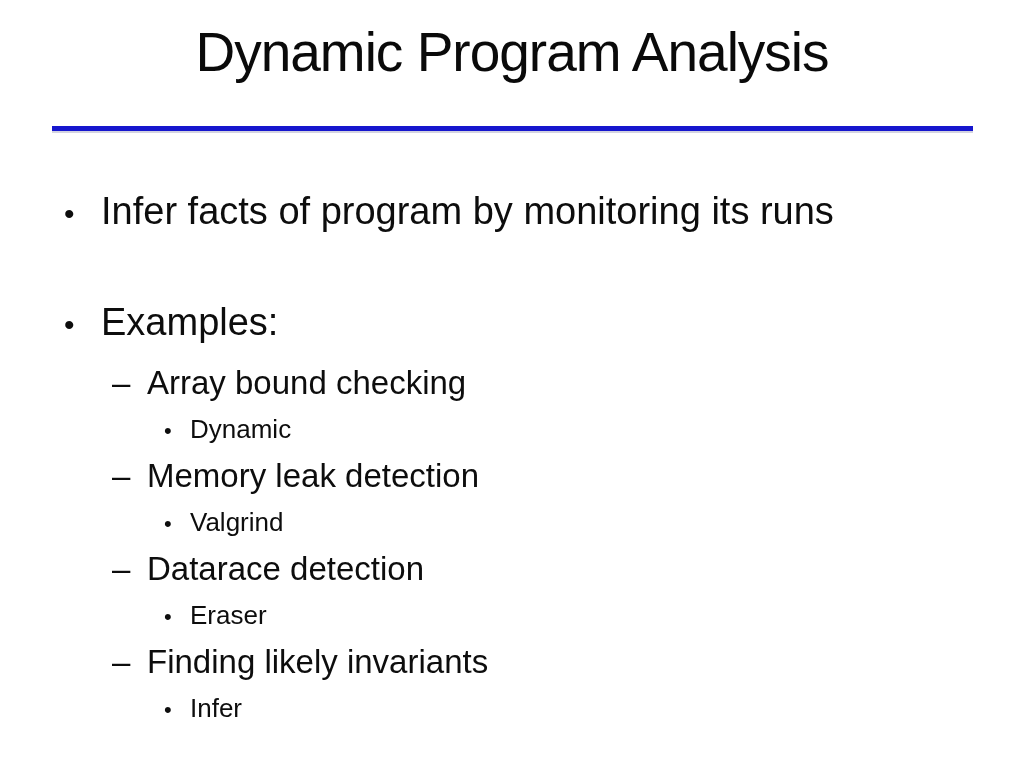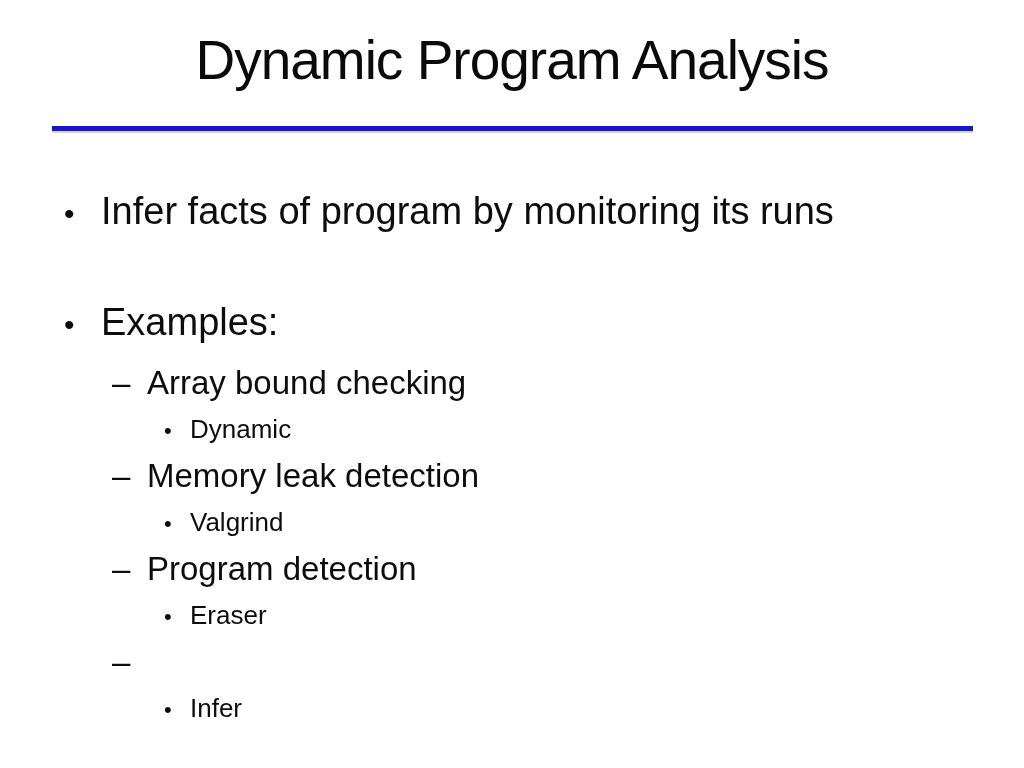--- a/index.html
+++ b/index.html
@@ -14,21 +14,21 @@
     font-family: "Liberation Sans", "DejaVu Sans", sans-serif;
     overflow: hidden;
     position: relative;
   }
   .slide {
     width: 1024px;
     height: 768px;
     box-sizing: border-box;
   }
   .title {
-    margin-top: 30px;
+    margin-top: 22px;
     text-align: center;
     font-size: 55px;
     line-height: 60px;
     font-weight: 400;
     letter-spacing: -1px;
     color: #0a0a0a;
     white-space: nowrap;
   }
   .divider {
     position: absolute;
@@ -126,30 +126,31 @@
       <span class="label">Memory leak detection</span>
     </div>
 
     <div class="row l3">
       <span class="marker">•</span>
       <span class="label">Valgrind</span>
     </div>
 
     <div class="row l2">
       <span class="marker">–</span>
-      <span class="label">Program detection</span>
+      <span class="label">Datarace detection</span>
     </div>
 
     <div class="row l3">
       <span class="marker">•</span>
       <span class="label">Eraser</span>
     </div>
 
     <div class="row l2">
       <span class="marker">–</span>
+      <span class="label">Finding likely invariants</span>
     </div>
 
     <div class="row l3">
       <span class="marker">•</span>
       <span class="label">Infer</span>
     </div>
 
   </div>
 </div>
 

